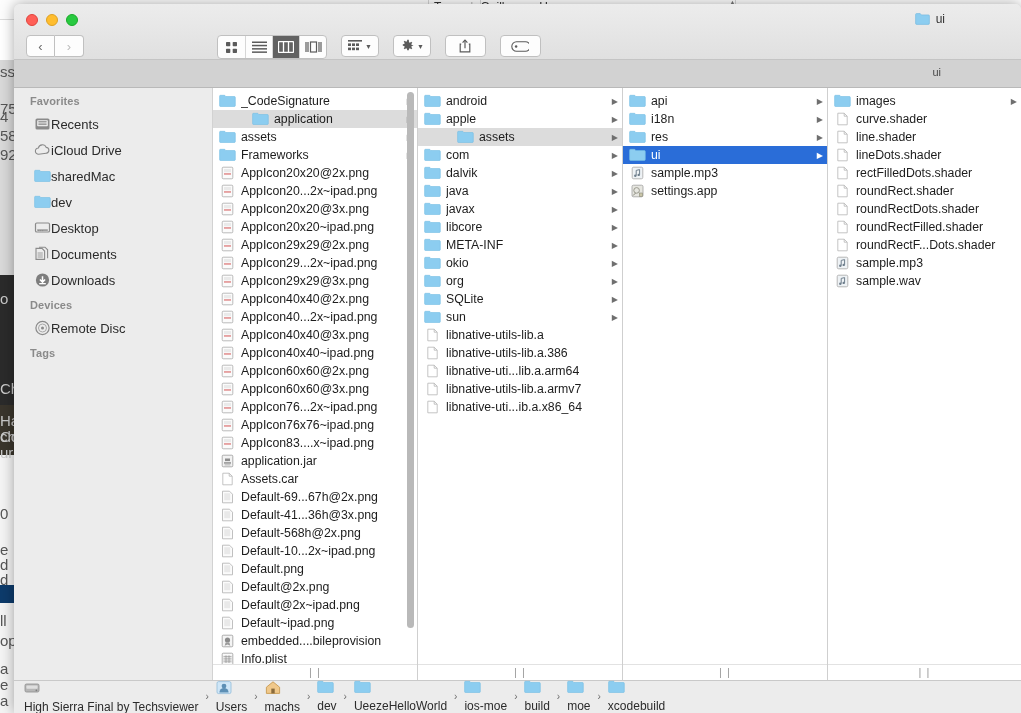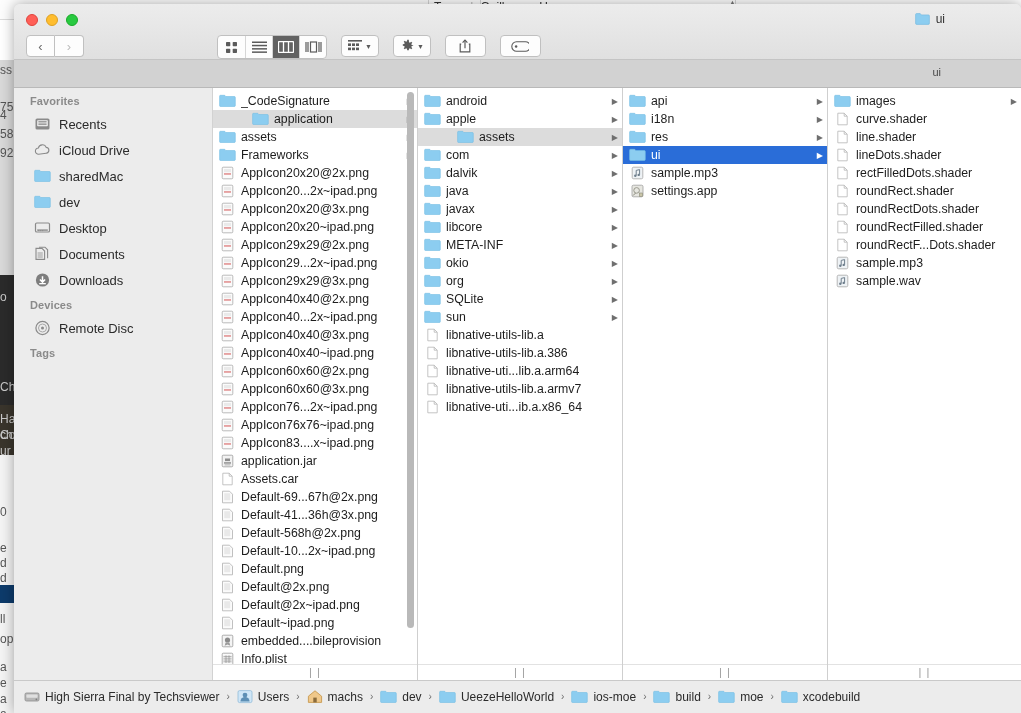--- a/index.html
+++ b/index.html
@@ -14,21 +14,21 @@
   .bg-layer { position:absolute; inset:0; background:#d9d9d9; }
   .bg-dark { position:absolute; left:0; top:275px; width:22px; height:130px; background:#2b2b2b; }
   .bg-darker { position:absolute; left:0; top:405px; width:22px; height:55px; background:#3a352c; }
   .bg-editor { position:absolute; left:0; top:455px; width:22px; height:258px; background:#f4f4f4; }
   .bg-browser { position:absolute; left:0; top:0; width:1021px; height:60px; background:#ffffff; }
   .bg-browser-strip { position:absolute; left:0; top:0; width:1021px; height:20px; background:#fdfdfd; border-bottom:1px solid #dcdcdc; }
   .bg-team { position:absolute; top:0px; left:434px; font-size:12px; color:#333; }
   .bg-team .sep { color:#b5b5b5; padding:0 7px; }
   .bg-stepper { position:absolute; left:728px; top:0px; font-size:9px; color:#777; line-height:6px;}
   .bg-vline { position:absolute; top:0; width:1px; height:20px; background:#d5d5d5; }
-  .bg-left-text { position:absolute; left:0; width:22px; font-size:12px; color:#555; font-family:"Liberation Sans",sans-serif;}
+  .bg-left-text { position:absolute; left:0; width:22px; font-size:15px; color:#555; font-family:"Liberation Sans",sans-serif;}
   .bg-left-dark { color:#c9c9c9; }
 
   
   .window {
     position:absolute; left:14px; top:4px; width:1007px; height:709px;
     background:#ececec;
     border-top-left-radius:6px; border-top-right-radius:6px;
     box-shadow:0 0 14px rgba(0,0,0,0.35);
     overflow:hidden;
   }
@@ -78,21 +78,21 @@
     position:absolute; right:80px; top:6px; font-size:11px; color:#4a4a4a;
   }
 
   
   .body { display:flex; height:592px; }
   .sidebar {
     width:199px; background:#ececec; border-right:1px solid #d2d2d2;
     padding-top:1px; flex:0 0 199px;
   }
   .sb-group { font-size:11px; font-weight:bold; color:#8a8a8a; padding:6px 0 4px 16px; letter-spacing:0.1px; }
-  .sb-item { display:flex; align-items:center; gap:8px; height:26px; padding-left:20px; font-size:13px; color:#2b2b2b; }
+  .sb-item { display:flex; align-items:center; height:26px; padding-left:20px; font-size:13px; color:#2b2b2b; }
   .sb-icon { width:17px; height:17px; flex:0 0 17px; display:flex; align-items:center; justify-content:center; }
 
   .columns { display:flex; flex:1; min-width:0; }
   .col {
     width:205px; flex:0 0 205px; border-right:1px solid #cfcfcf;
     background:#fff; position:relative; overflow:hidden;
     padding-top:4px;
   }
   .col.last { flex:1 1 auto; width:auto; border-right:none; }
   .row {
@@ -113,21 +113,21 @@
     display:flex; align-items:center; justify-content:center;
   }
   .colresize .grip { font-size:11px; color:#9a9a9a; letter-spacing:1px; line-height:11px; }
 
   
   .pathbar {
     height:32px; background:#ececec; border-top:1px solid #c9c9c9;
     display:flex; align-items:center; padding-left:10px; gap:5px;
     font-size:12px; color:#2b2b2b;
   }
-  .pathitem { display:flex; align-items:flex-end; gap:5px; }
+  .pathitem { display:flex; align-items:flex-start; gap:5px;flex-direction:column; }
   .pathsep { font-size:10px; color:#6d6d6d; margin:0 2px; }
 
   
   svg { display:block; }
 </style>
 </head>
 <body>
 
 <div id="root">
 

